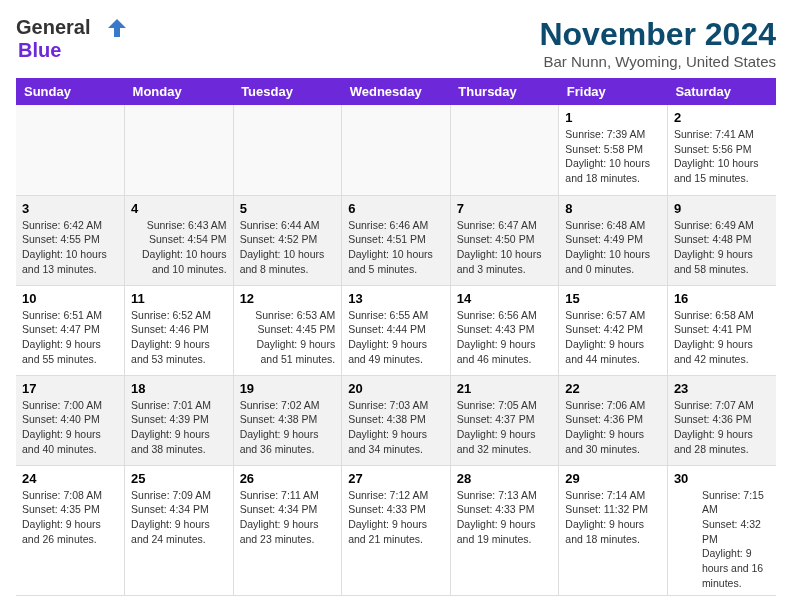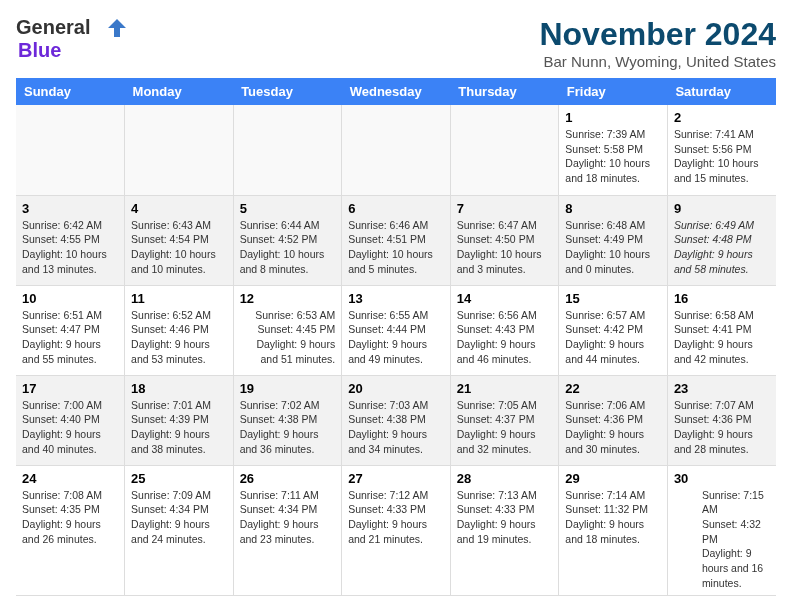--- a/index.html
+++ b/index.html
@@ -33,21 +33,21 @@
     .subtitle {
       font-size: 15px;
       color: #555;
     }
     table {
       width: 100%;
       border-collapse: collapse;
       font-size: 11px;
     }
     thead tr th {
-      background-color: #3b82f6;
+      background-color: #6d28d9;
       color: #fff;
       text-align: left;
       padding: 6px 8px;
       font-size: 13px;
       font-weight: bold;
     }
     tbody tr {
       border-bottom: 1px solid #ddd;
     }
     tbody tr:nth-child(odd) {
@@ -131,21 +131,21 @@
       </tr>
       <tr>
         <td>
           <span class="day-num">3</span>
           <div class="day-info" style="white-space: pre-line;">Sunrise: 6:42 AM
 Sunset: 4:55 PM
 Daylight: 10 hours and 13 minutes.</div>
         </td>
         <td>
           <span class="day-num">4</span>
-          <div class="day-info" style="white-space: pre-line;">Sunrise: 6:43 AM
+          <div class="day-info" style="white-space: pre-line; text-align: right;">Sunrise: 6:43 AM
 Sunset: 4:54 PM
 Daylight: 10 hours and 10 minutes.</div>
         </td>
         <td>
           <span class="day-num">5</span>
           <div class="day-info" style="white-space: pre-line;">Sunrise: 6:44 AM
 Sunset: 4:52 PM
 Daylight: 10 hours and 8 minutes.</div>
         </td>
         <td>
@@ -161,21 +161,21 @@
 Daylight: 10 hours and 3 minutes.</div>
         </td>
         <td>
           <span class="day-num">8</span>
           <div class="day-info" style="white-space: pre-line;">Sunrise: 6:48 AM
 Sunset: 4:49 PM
 Daylight: 10 hours and 0 minutes.</div>
         </td>
         <td>
           <span class="day-num">9</span>
-          <div class="day-info" style="white-space: pre-line; font-style: italic;">Sunrise: 6:49 AM
+          <div class="day-info" style="white-space: pre-line;">Sunrise: 6:49 AM
 Sunset: 4:48 PM
 Daylight: 9 hours and 58 minutes.</div>
         </td>
       </tr>
       <tr>
         <td>
           <span class="day-num">10</span>
           <div class="day-info" style="white-space: pre-line;">Sunrise: 6:51 AM
 Sunset: 4:47 PM
 Daylight: 9 hours and 55 minutes.</div>

